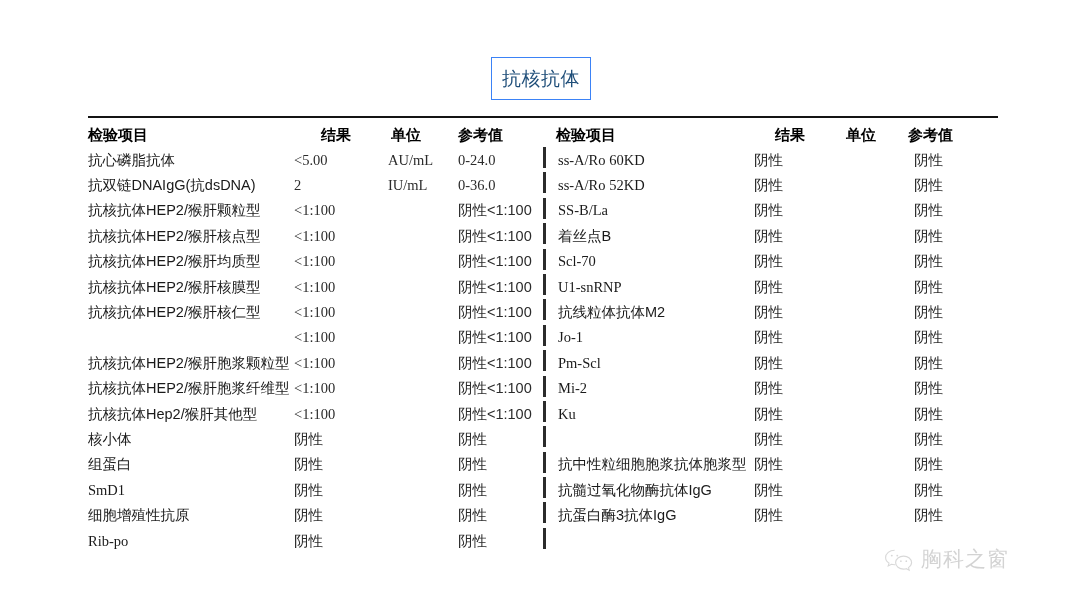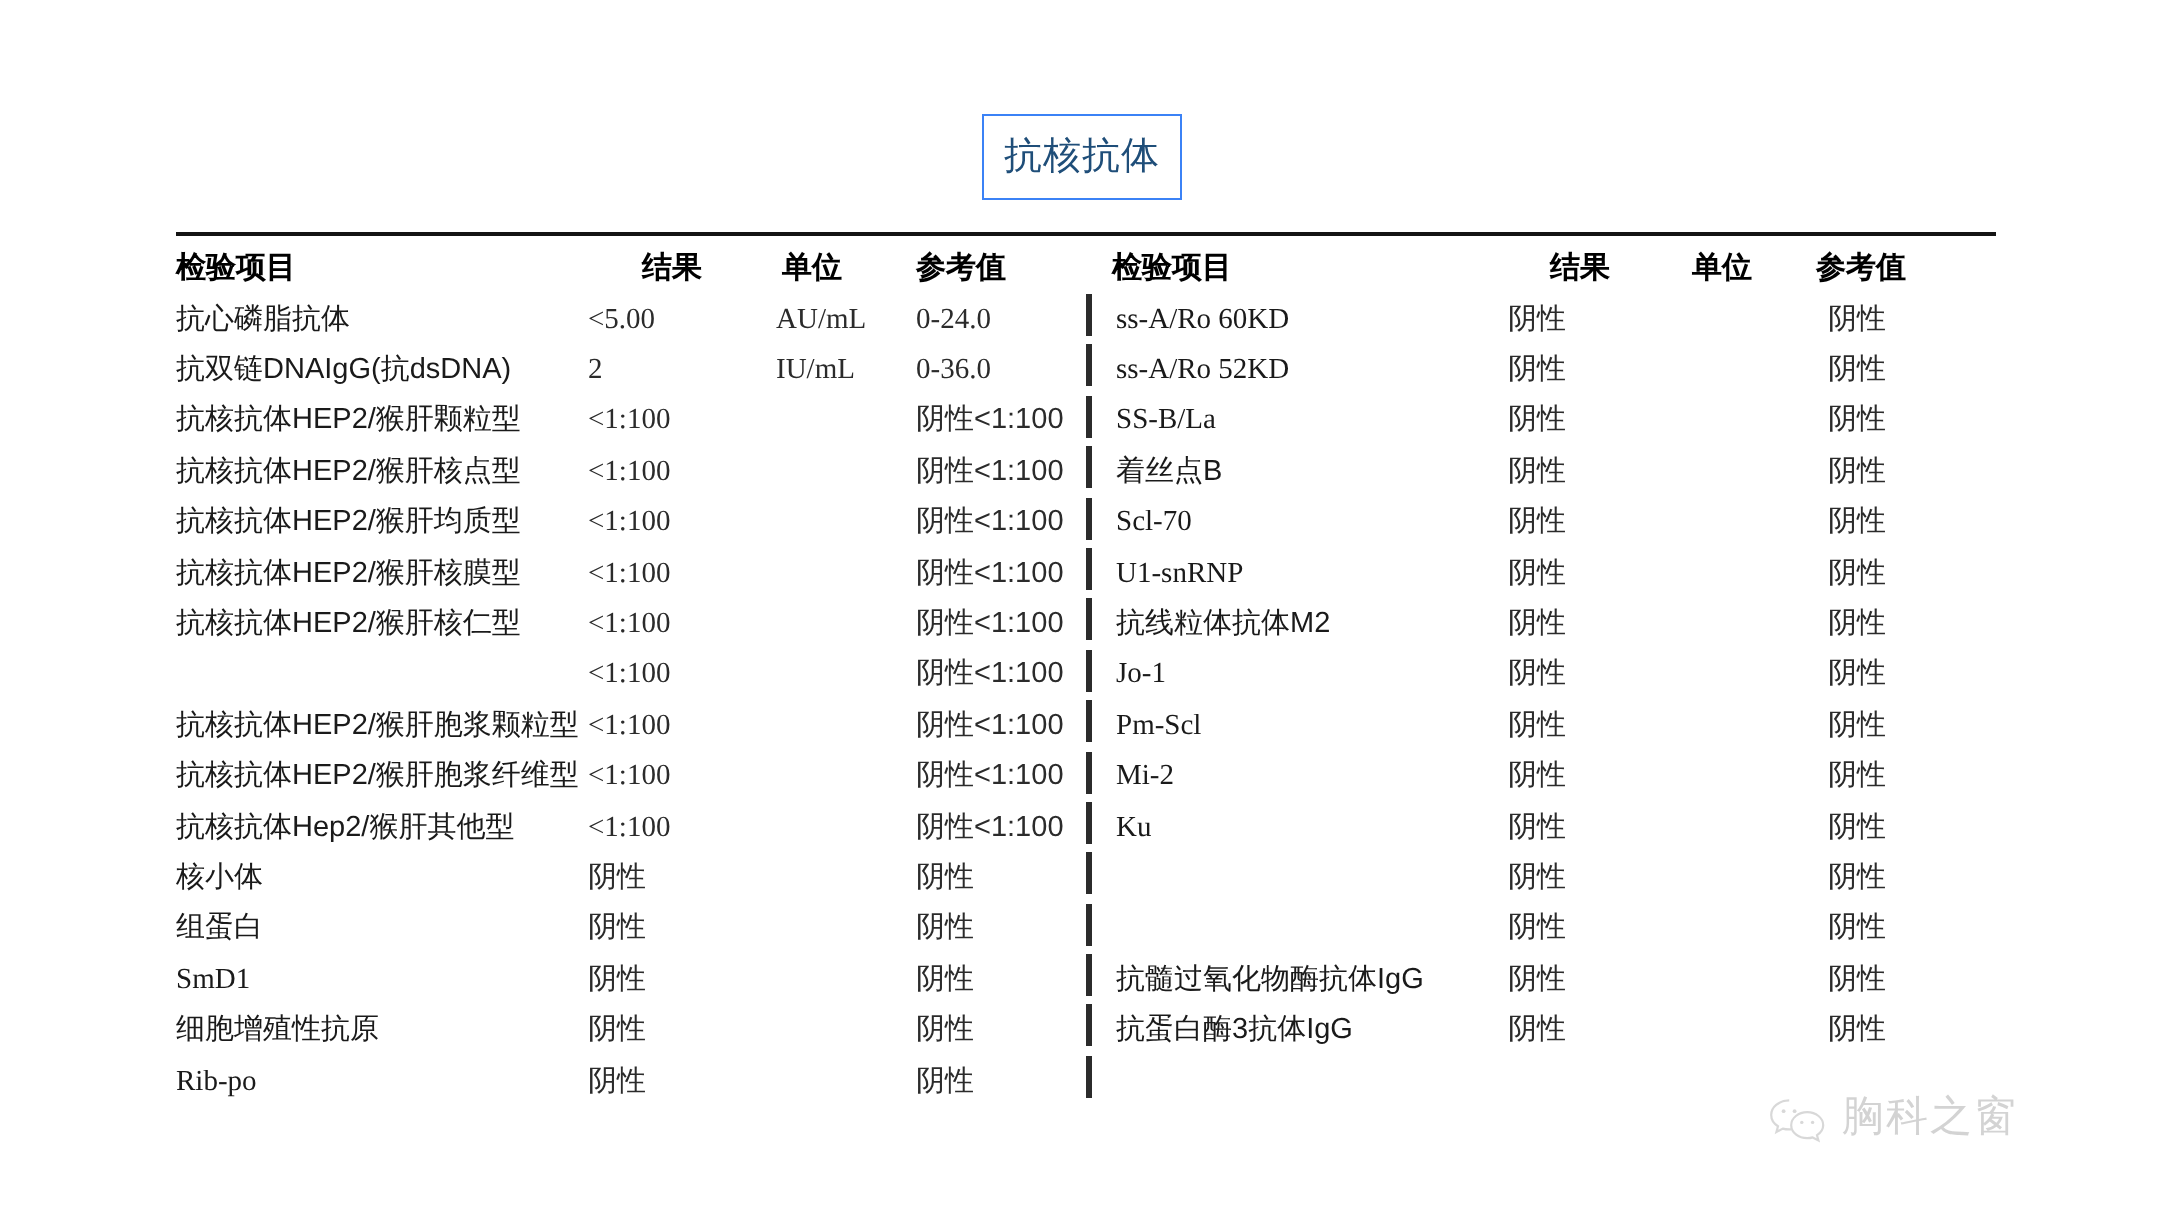--- a/index.html
+++ b/index.html
@@ -347,20 +347,21 @@
           <span class="cell c-res value">阴性</span>
           <span class="cell c-unit value"></span>
           <span class="cell c-ref value">阴性</span>
         </div>
         <div class="data-row">
           <span class="cell c-res value">阴性</span>
           <span class="cell c-unit value"></span>
           <span class="cell c-ref value">阴性</span>
         </div>
         <div class="data-row">
+          <span class="cell c-name">抗中性粒细胞胞浆抗体胞浆型</span>
           <span class="cell c-res value">阴性</span>
           <span class="cell c-unit value"></span>
           <span class="cell c-ref value">阴性</span>
         </div>
         <div class="data-row">
           <span class="cell c-name">抗髓过氧化物酶抗体IgG</span>
           <span class="cell c-res value">阴性</span>
           <span class="cell c-unit value"></span>
           <span class="cell c-ref value">阴性</span>
         </div>

